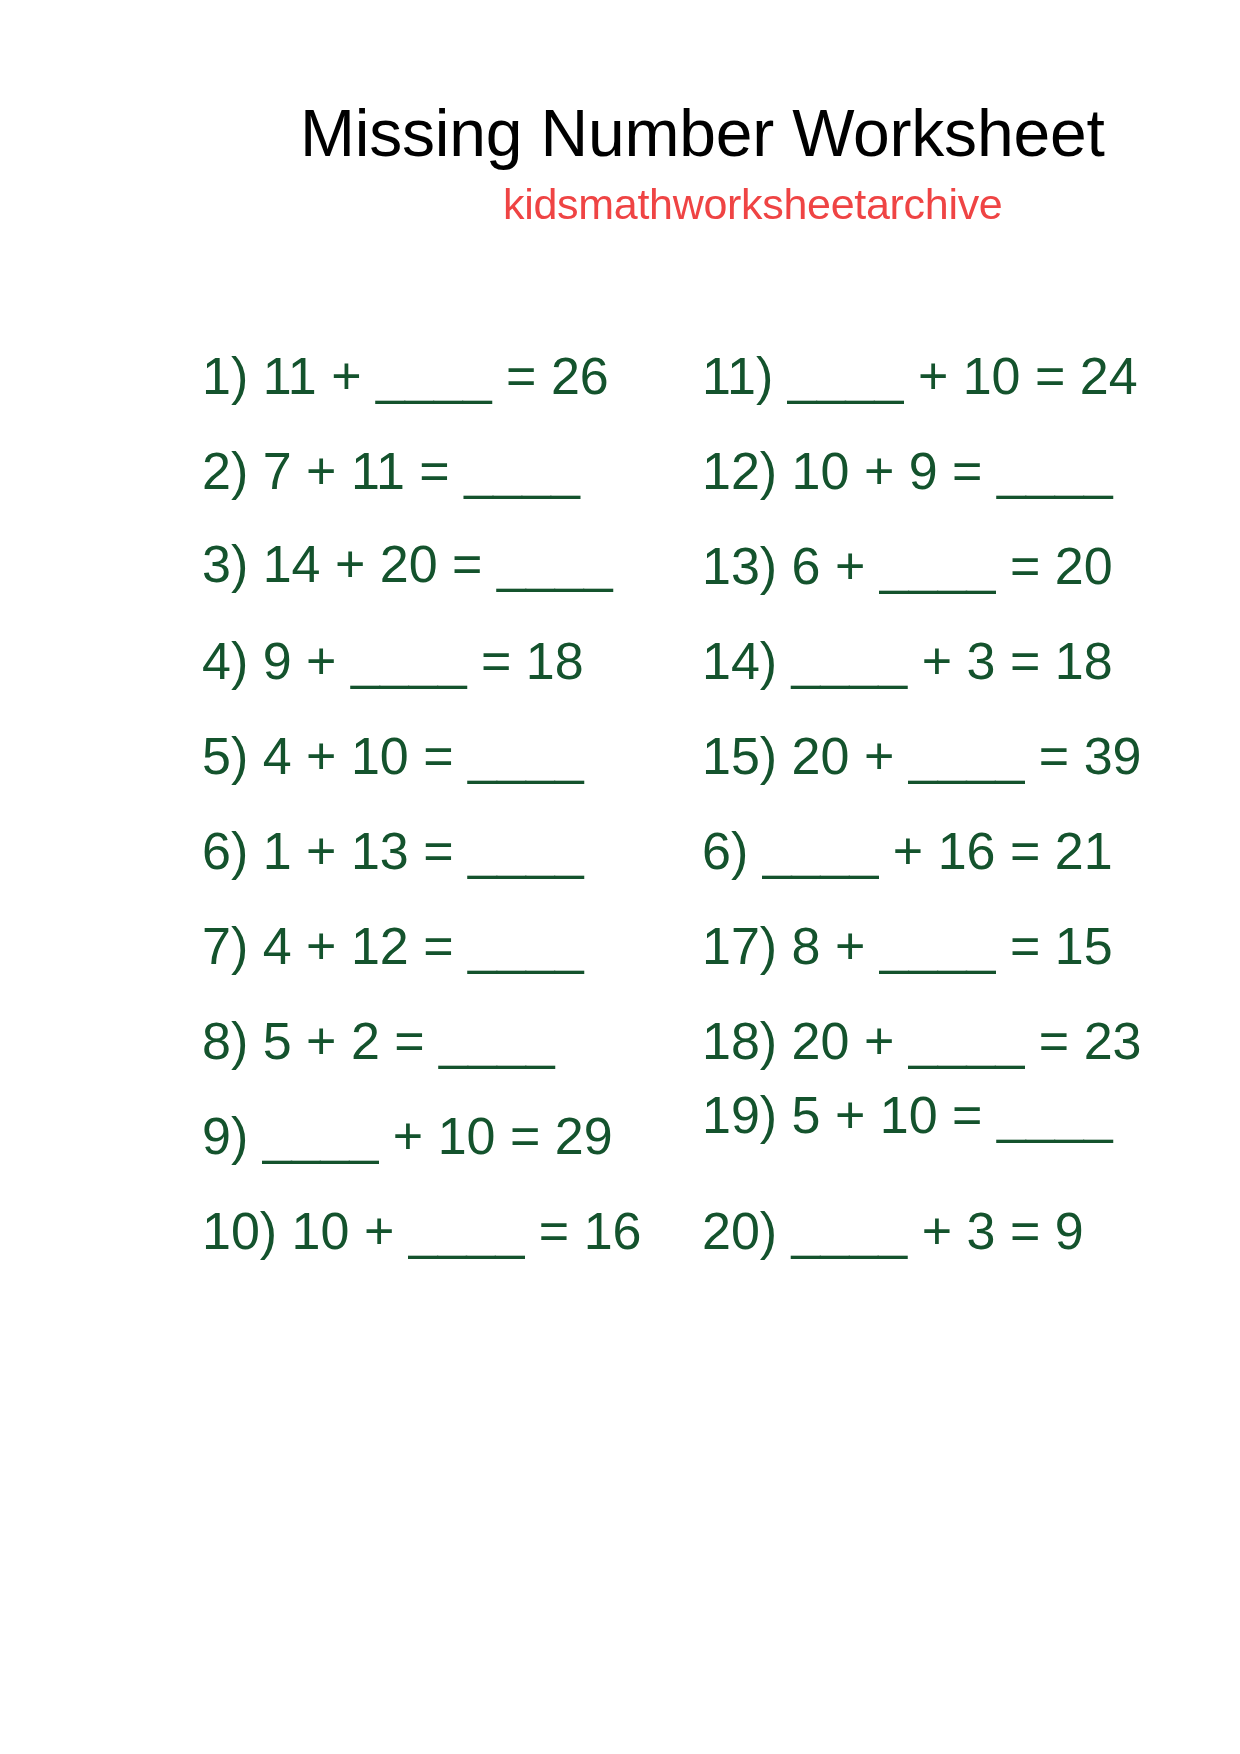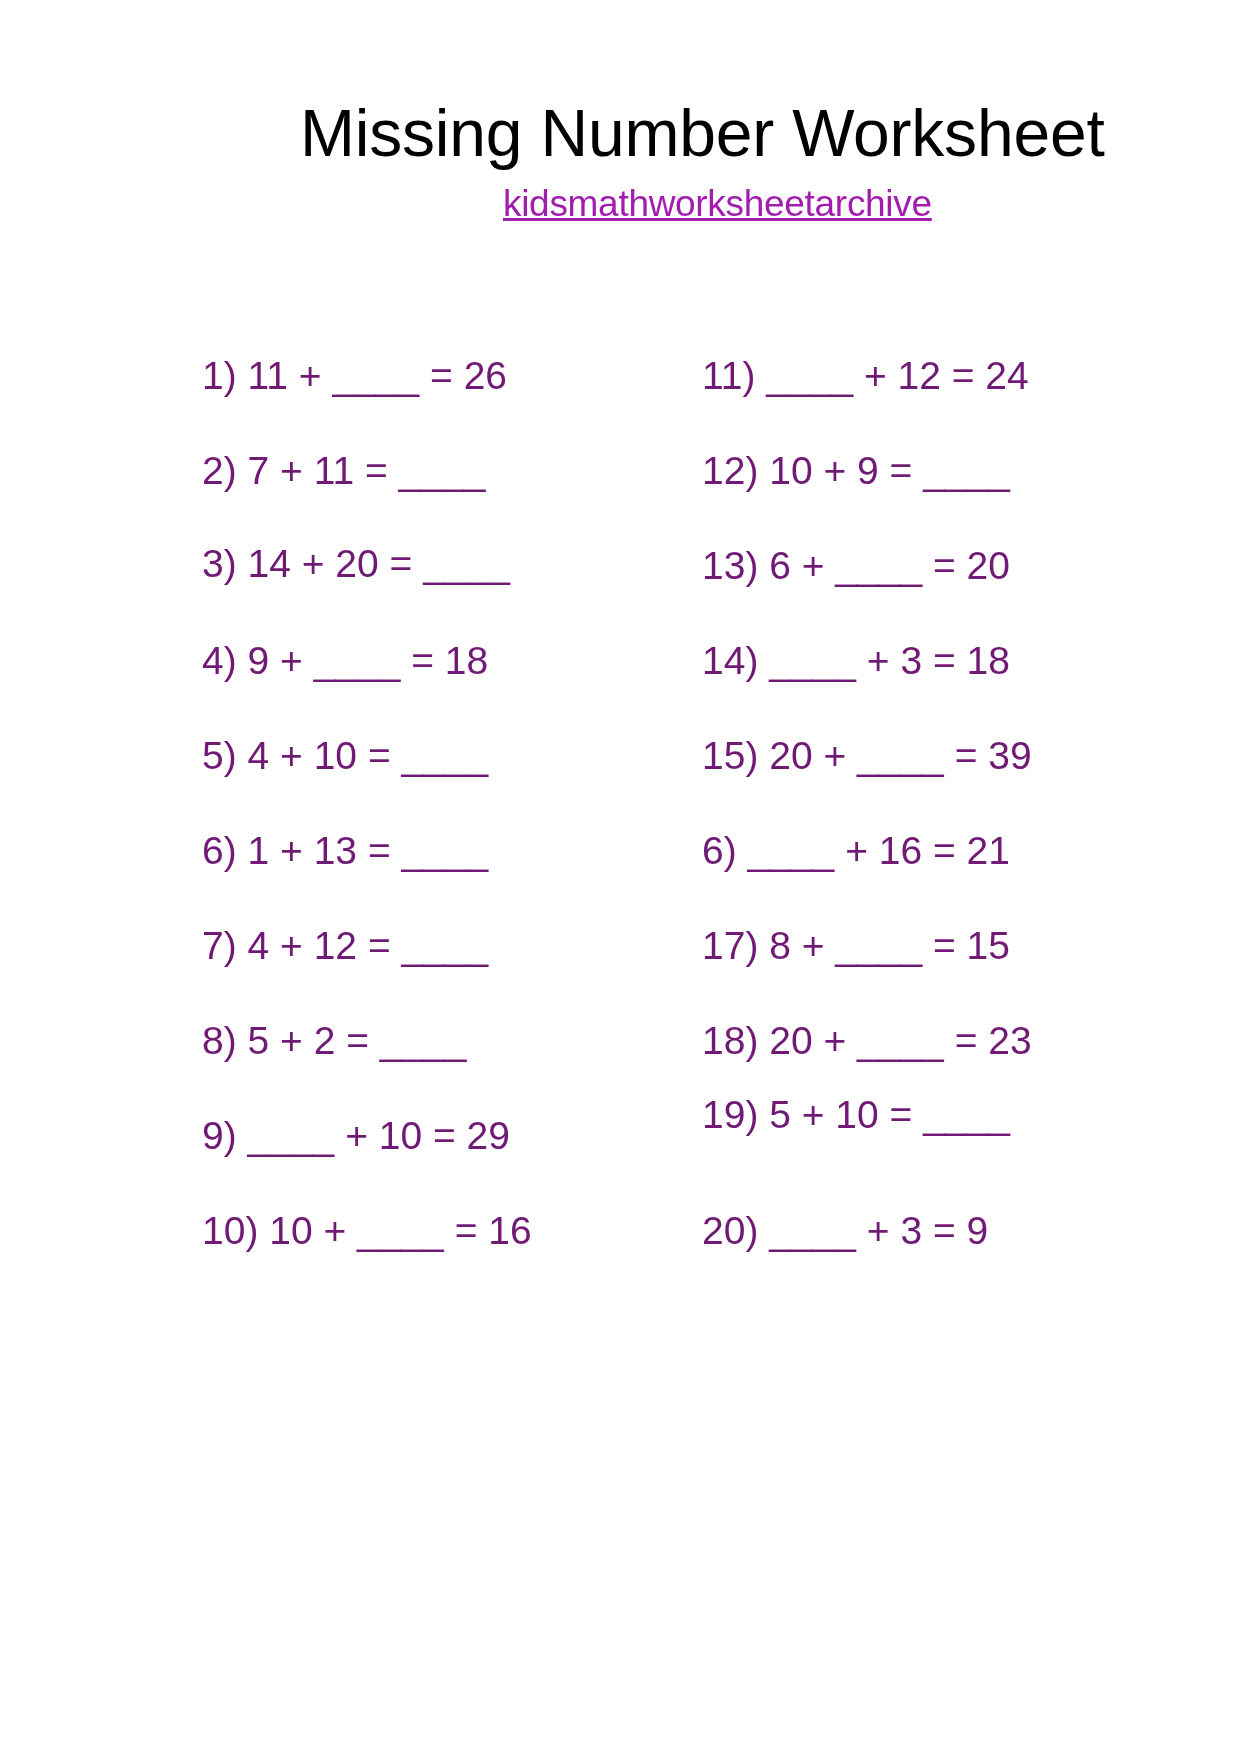--- a/index.html
+++ b/index.html
@@ -22,40 +22,39 @@
       font-size: 66px;
       line-height: 70px;
       white-space: nowrap;
       color: #000000;
       letter-spacing: -0.2px;
     }
     .subtitle {
       position: absolute;
       left: 503px;
       top: 176px;
-      font-size: 37px;
+      font-size: 43px;
       line-height: 56px;
       white-space: nowrap;
-      color: #a21caf;
+      color: #ef4444;
       letter-spacing: -0.3px;
-      text-decoration: underline;
     }
     .column {
       position: absolute;
       top: 0;
     }
     .column.left { left: 202px; }
     .column.right { left: 702px; }
     .problem {
       position: absolute;
       left: 0;
-      font-size: 39px;
+      font-size: 52px;
       line-height: 50px;
       white-space: nowrap;
-      color: #701a75;
+      color: #14532d;
     }
     .problem .num { }
     .problem .expr { }
   </style>
 </head>
 <body>
 
 <div>
 
   <div class="title">Missing Number Worksheet</div>
@@ -68,21 +67,21 @@
     <div class="problem" style="top:636px"><span class="num">4)</span> <span class="expr">9 + ____ = 18</span></div>
     <div class="problem" style="top:731px"><span class="num">5)</span> <span class="expr">4 + 10 = ____</span></div>
     <div class="problem" style="top:826px"><span class="num">6)</span> <span class="expr">1 + 13 = ____</span></div>
     <div class="problem" style="top:921px"><span class="num">7)</span> <span class="expr">4 + 12 = ____</span></div>
     <div class="problem" style="top:1016px"><span class="num">8)</span> <span class="expr">5 + 2 = ____</span></div>
     <div class="problem" style="top:1111px"><span class="num">9)</span> <span class="expr">____ + 10 = 29</span></div>
     <div class="problem" style="top:1206px"><span class="num">10)</span> <span class="expr">10 + ____ = 16</span></div>
   </div>
 
   <div class="column right">
-    <div class="problem" style="top:351px"><span class="num">11)</span> <span class="expr">____ + 12 = 24</span></div>
+    <div class="problem" style="top:351px"><span class="num">11)</span> <span class="expr">____ + 10 = 24</span></div>
     <div class="problem" style="top:446px"><span class="num">12)</span> <span class="expr">10 + 9 = ____</span></div>
     <div class="problem" style="top:541px"><span class="num">13)</span> <span class="expr">6 + ____ = 20</span></div>
     <div class="problem" style="top:636px"><span class="num">14)</span> <span class="expr">____ + 3 = 18</span></div>
     <div class="problem" style="top:731px"><span class="num">15)</span> <span class="expr">20 + ____ = 39</span></div>
     <div class="problem" style="top:826px"><span class="num">6)</span> <span class="expr">____ + 16 = 21</span></div>
     <div class="problem" style="top:921px"><span class="num">17)</span> <span class="expr">8 + ____ = 15</span></div>
     <div class="problem" style="top:1016px"><span class="num">18)</span> <span class="expr">20 + ____ = 23</span></div>
     <div class="problem" style="top:1090px"><span class="num">19)</span> <span class="expr">5 + 10 = ____</span></div>
     <div class="problem" style="top:1206px"><span class="num">20)</span> <span class="expr">____ + 3 = 9</span></div>
   </div>

